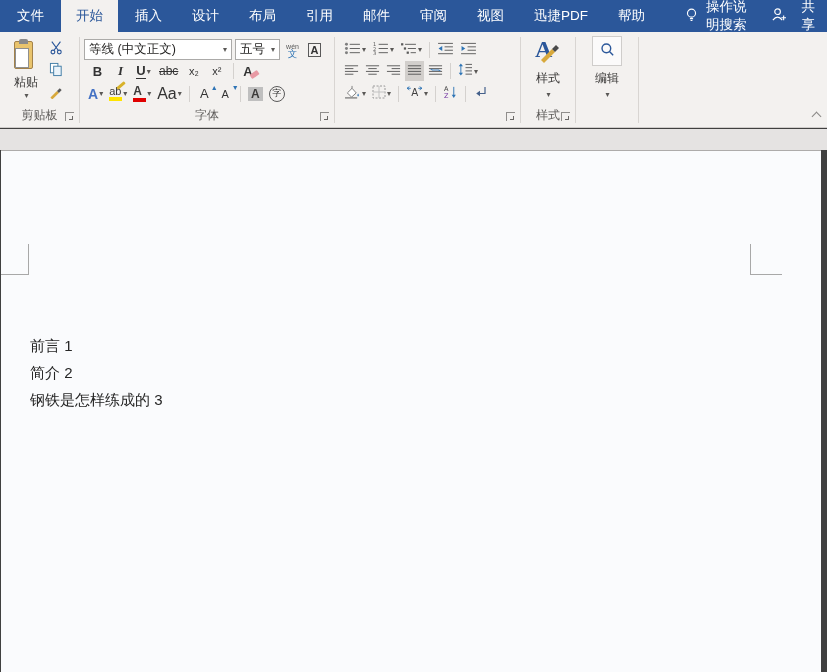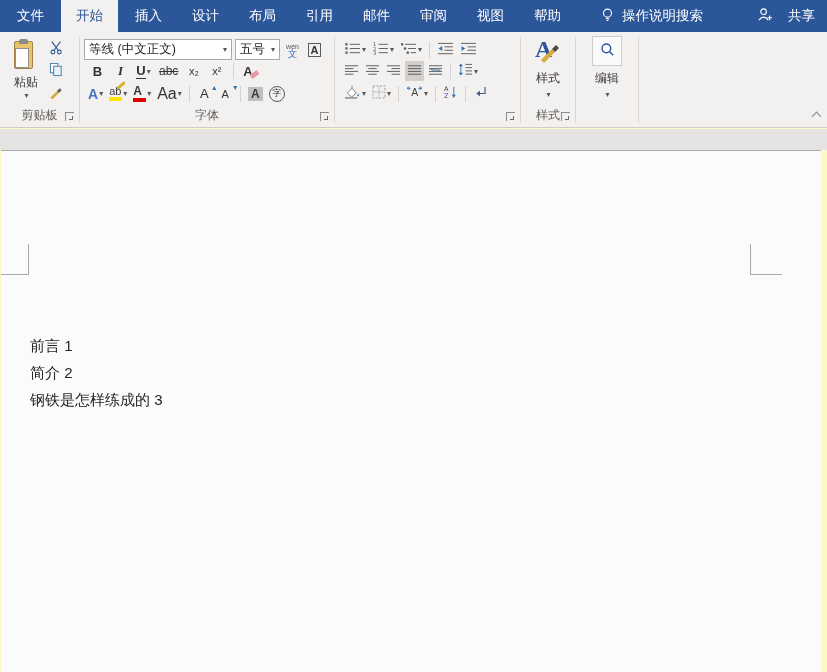--- a/index.html
+++ b/index.html
@@ -1,17 +1,17 @@
 <!DOCTYPE html>
 <html><head>
 <meta charset="utf-8">
 <style>
   * { margin:0; padding:0; box-sizing:border-box; }
   body { font-family:"Liberation Sans","DejaVu Sans",sans-serif; }
-  .app { position:relative; width:827px; height:672px; overflow:hidden; background:#fef9c3; }
+  .app { position:relative; width:827px; height:672px; overflow:hidden; background:#404040; }
 
   
   .tabbar { position:absolute; top:0; left:0; right:0; height:32px; background:#2b579a;
             display:flex; align-items:stretch; color:#fff; font-size:13.5px; }
   .tab { display:flex; align-items:center; padding:0 15px; cursor:default; white-space:nowrap; }
   .tab.file { padding:0 17px; }
   .tab.sel { background:#f3f1ef; color:#2b579a; margin-right:2px; }
   .tellme { display:flex; align-items:center; gap:7px; padding:0 10px; margin-left:14px; }
   .spacer { flex:1; }
   .share { display:flex; align-items:center; gap:15px; padding:0 12px; }
@@ -116,20 +116,21 @@
   <div class="tabbar">
     <div class="tab file">文件</div>
     <div class="tab sel">开始</div>
     <div class="tab">插入</div>
     <div class="tab">设计</div>
     <div class="tab">布局</div>
     <div class="tab">引用</div>
     <div class="tab">邮件</div>
     <div class="tab">审阅</div>
     <div class="tab">视图</div>
+    <div class="tab">迅捷PDF</div>
     <div class="tab">帮助</div>
     <div class="tellme">
       <span>
         <svg width="15" height="16" viewBox="0 0 16 17">
             <circle cx="8" cy="6.5" r="4.3" fill="none" stroke="#fff" stroke-width="1.2"></circle>
             <path d="M6.3 12.3 h3.4 M7 14.3 h2" stroke="#fff" stroke-width="1.2" fill="none"></path>
           </svg>
       </span>
       <span>操作说明搜索</span>
     </div>

